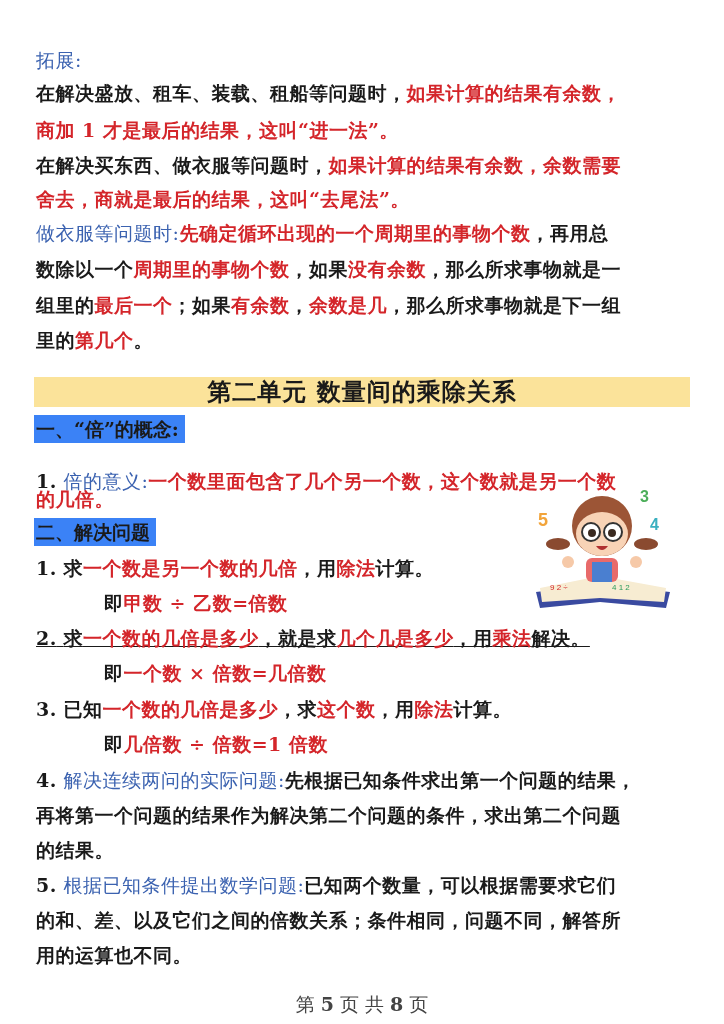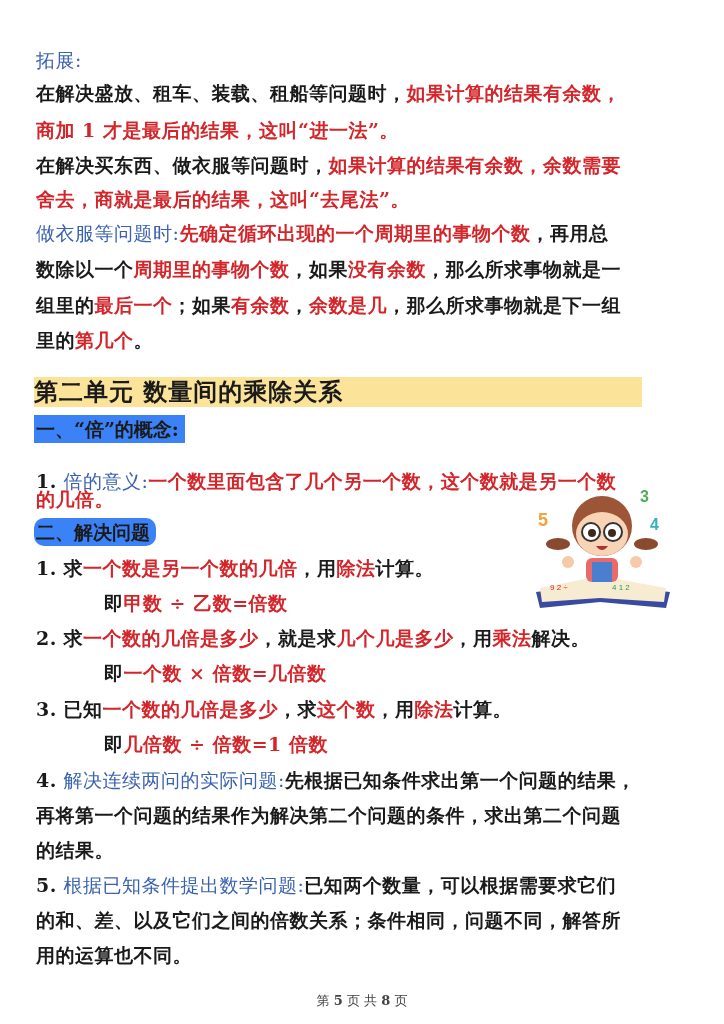--- a/index.html
+++ b/index.html
@@ -10,32 +10,32 @@
   }
   .page { position: absolute; left: 0; top: 0; width: 724px; height: 1024px; }
   .line {
     position: absolute; left: 36px; font-size: 19px; line-height: 26px;
     white-space: nowrap; letter-spacing: 0.5px;
   }
   .red { color: #d4252a; font-weight: bold; }
   .blue { color: #3b62b0; }
   .blk { color: #1a1a1a; font-weight: bold; }
   .unit-banner {
-    position: absolute; left: 34px; top: 377px; width: 608px; height: 30px;
-    background: #fbe39a; text-align: left; font-size: 24px; line-height: 30px;
+    position: absolute; left: 34px; top: 377px; width: 656px; height: 30px;
+    background: #fbe39a; text-align: center; font-size: 24px; line-height: 30px;
     font-weight: bold; letter-spacing: 1px;
   }
   .section-tag {
     position: absolute; left: 34px; height: 28px; background: #3b82f6;
     font-size: 19px; line-height: 28px; font-weight: bold; padding: 0 6px 0 2px;
   }
   .indent { left: 56px; margin-left: 48px; }
   .footer {
     position: absolute; top: 992px; left: 0; width: 724px; text-align: center;
-    font-size: 13px; color: #444;
+    font-size: 19px; color: #444;
   }
   .footer b { font-weight: bold; }
   .illustration { position: absolute; left: 528px; top: 484px; width: 150px; height: 128px; }
 </style>
 </head>
 <body>
 
 <div class="page">
 
   <div class="line blue" style="top:47px;">拓展:</div>
@@ -65,31 +65,31 @@
 
   <div class="unit-banner">第二单元  数量间的乘除关系</div>
 
   <div class="section-tag" style="top:415px;">一、“倍”的概念:</div>
   <div class="line" style="top:468px;">
     <span class="blk">1.</span>
     <span class="blue">倍的意义:</span><span class="red">一个数里面包含了几个另一个数，这个数就是另一个数</span>
   </div>
   <div class="line red" style="top:486px;">的几倍。</div>
 
-  <div class="section-tag" style="top:518px;border-radius:10px;">二、解决问题</div>
+  <div class="section-tag" style="top:518px;">二、解决问题</div>
 
   <div class="line" style="top:555px;">
     <span class="blk">1.</span>
     <span class="blk">求</span><span class="red">一个数是另一个数的几倍</span><span class="blk">，用</span><span class="red">除法</span><span class="blk">计算。</span>
   </div>
   <div class="line indent" style="top:590px;">
     <span class="blk">即</span><span class="red">甲数 ÷ 乙数=倍数</span>
   </div>
 
-  <div class="line" style="top:625px;">
+  <div class="line" style="top:625px;text-decoration:underline;">
     <span class="blk">2.</span>
     <span class="blk">求</span><span class="red">一个数的几倍是多少</span><span class="blk">，就是求</span><span class="red">几个几是多少</span><span class="blk">，用</span><span class="red">乘法</span><span class="blk">解决。</span>
   </div>
   <div class="line indent" style="top:660px;">
     <span class="blk">即</span><span class="red">一个数 × 倍数=几倍数</span>
   </div>
 
   <div class="line" style="top:696px;">
     <span class="blk">3.</span>
     <span class="blk">已知</span><span class="red">一个数的几倍是多少</span><span class="blk">，求</span><span class="red">这个数</span><span class="blk">，用</span><span class="red">除法</span><span class="blk">计算。</span>

